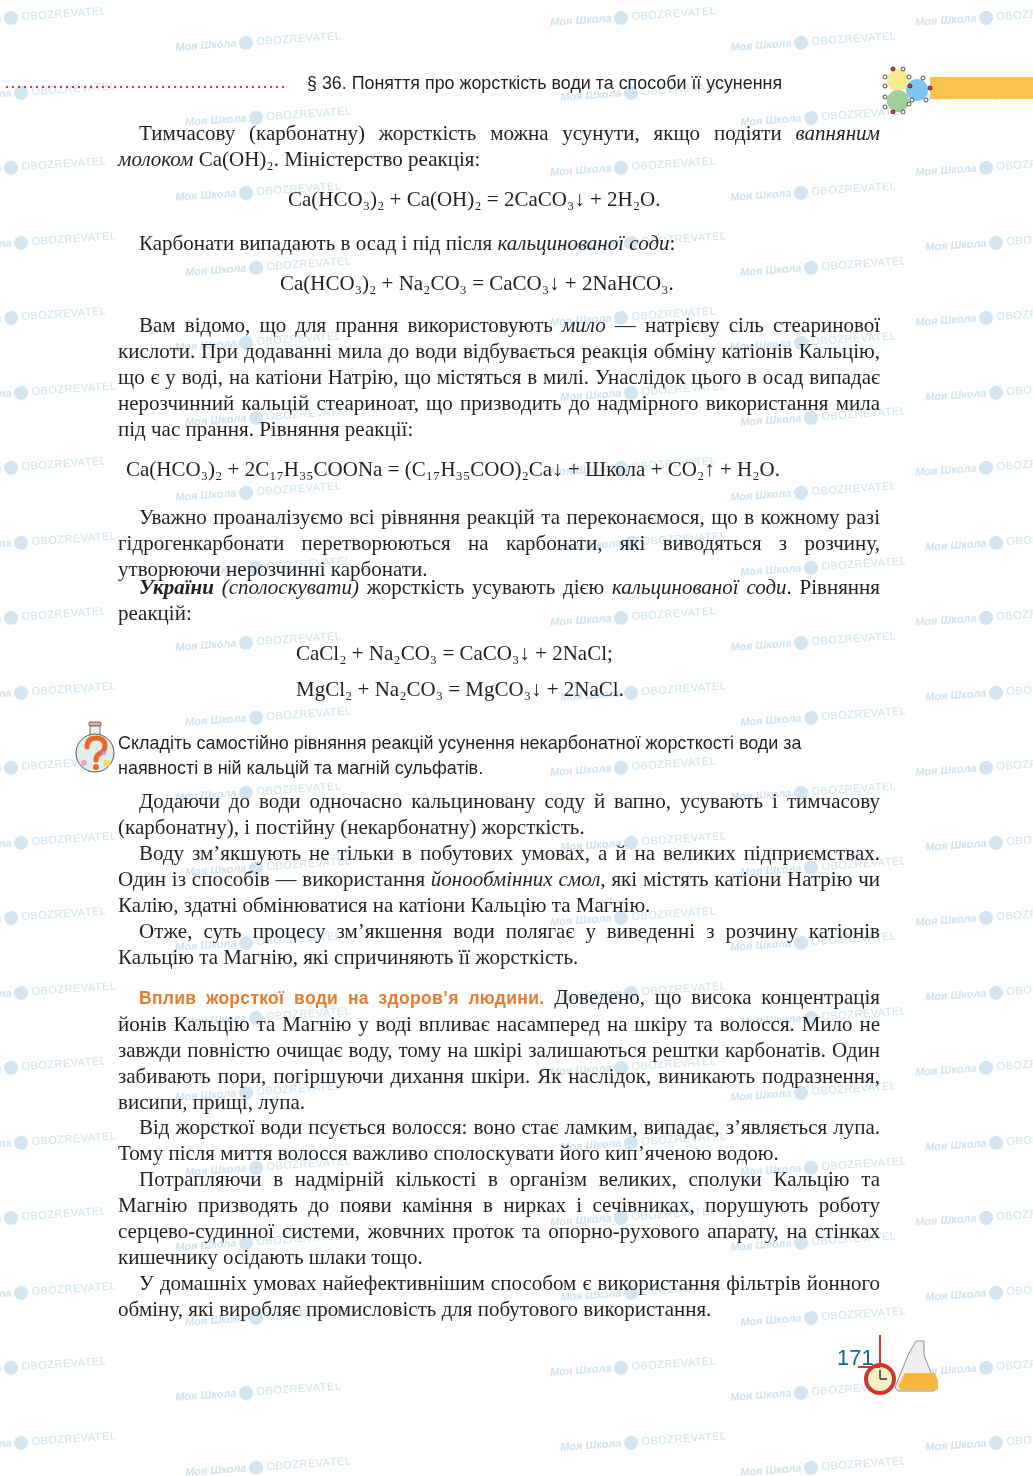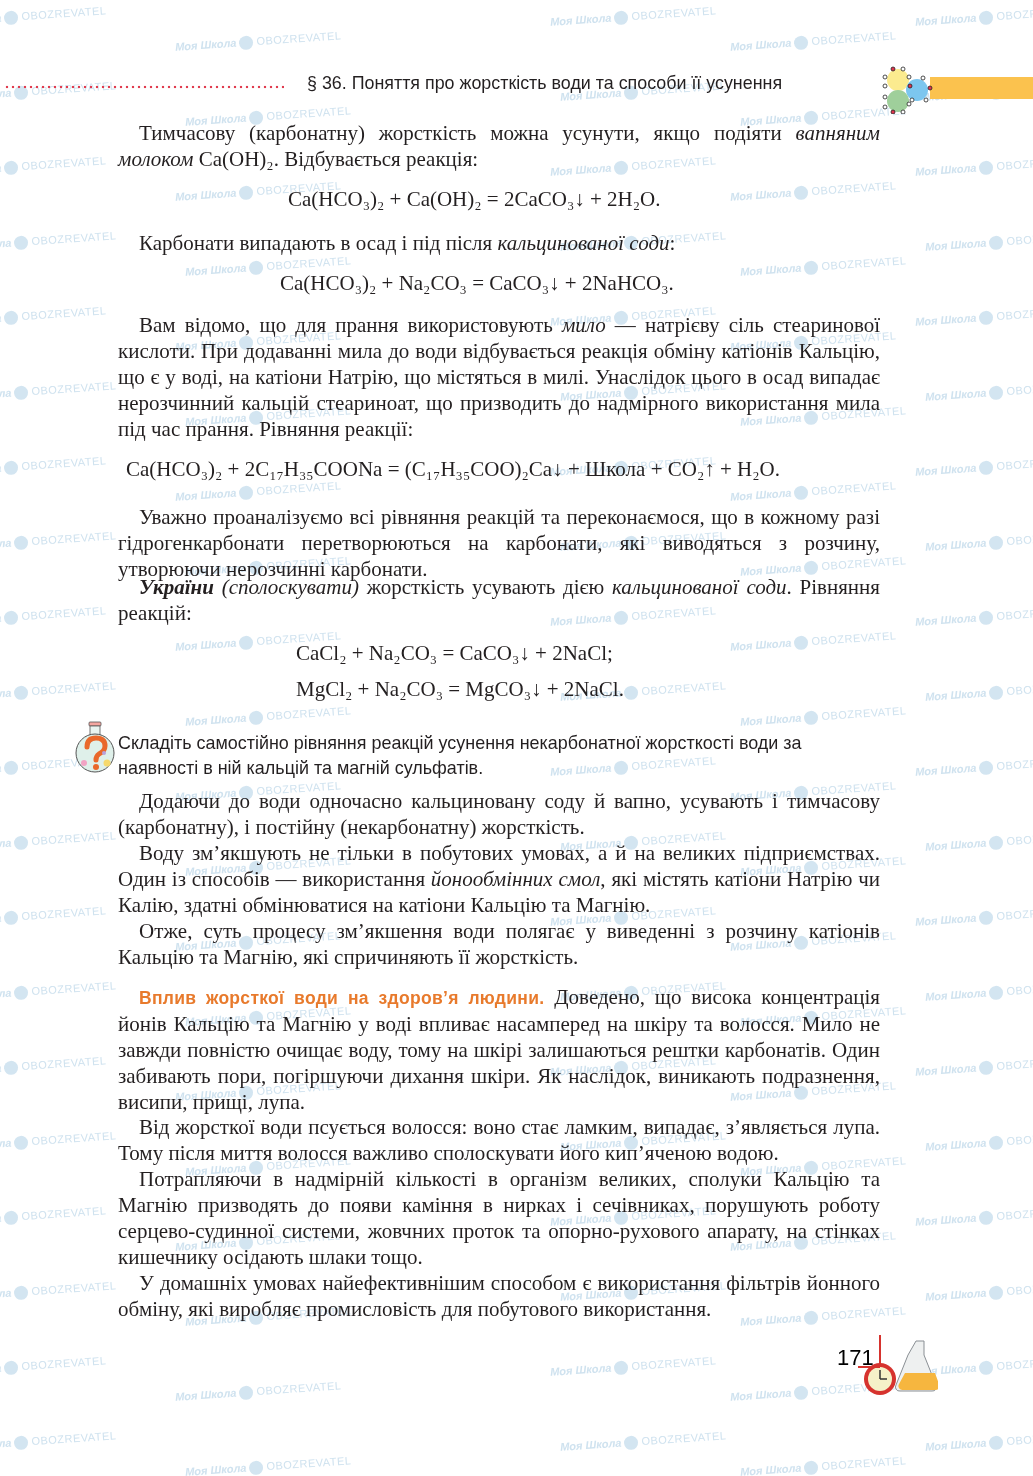--- a/index.html
+++ b/index.html
@@ -53,21 +53,21 @@
   }
   .flask-q { position: absolute; left: 74px; top: 721px; width: 42px; height: 52px; }
 
   .section-head {
     font-family: "Liberation Sans", sans-serif; font-weight: bold; color: #e87a2c;
     font-size: 17.5px; letter-spacing: 0.3px;
   }
 
   .page-number {
     position: absolute; left: 837px; top: 1345px;
-    font-family: "Liberation Sans", sans-serif; font-size: 22px; color: #000000;
+    font-family: "Liberation Sans", sans-serif; font-size: 22px; color: #0369a1;
   }
   .page-icon { position: absolute; left: 858px; top: 1335px; width: 80px; height: 62px; }
 
   .footer {
     position: absolute; left: 146px; top: 1424px; width: 760px;
     font-family: "Liberation Sans", sans-serif; font-size: 13px; line-height: 16px;
     color: #1f2d8c;
   }
 </style>
 </head>
@@ -202,21 +202,21 @@
       <circle cx="5" cy="41" r="2"></circle>
         <circle cx="23" cy="46" r="2"></circle>
         <circle cx="29" cy="38" r="2"></circle>
     </g>
   </svg>
 </div>
 
 <div class="content">
 
   <div class="p" style="top:0px;">
-     <span>Тимчасову (карбонатну) жорсткість можна усунути, якщо подіяти </span><i>вапняним молоком</i><span> Ca(OH)₂. Відбувається реакція:</span>
+     <span>Тимчасову (карбонатну) жорсткість можна усунути, якщо подіяти </span><i>вапняним молоком</i><span> Ca(OH)₂. Міністерство реакція:</span>
   </div>
 
   <div class="eq" style="top:66px; left:170px;">Ca(HCO₃)₂ + Ca(OH)₂ = 2CaCO₃↓ + 2H₂O.</div>
 
   <div class="p" style="top:110px;">
      <span>Карбонати випадають в осад і під після </span><i>кальцинованої соди</i><span>:</span>
   </div>
 
   <div class="eq" style="top:150px; left:162px;">Ca(HCO₃)₂ + Na₂CO₃ = CaCO₃↓ + 2NaHCO₃.</div>
 

